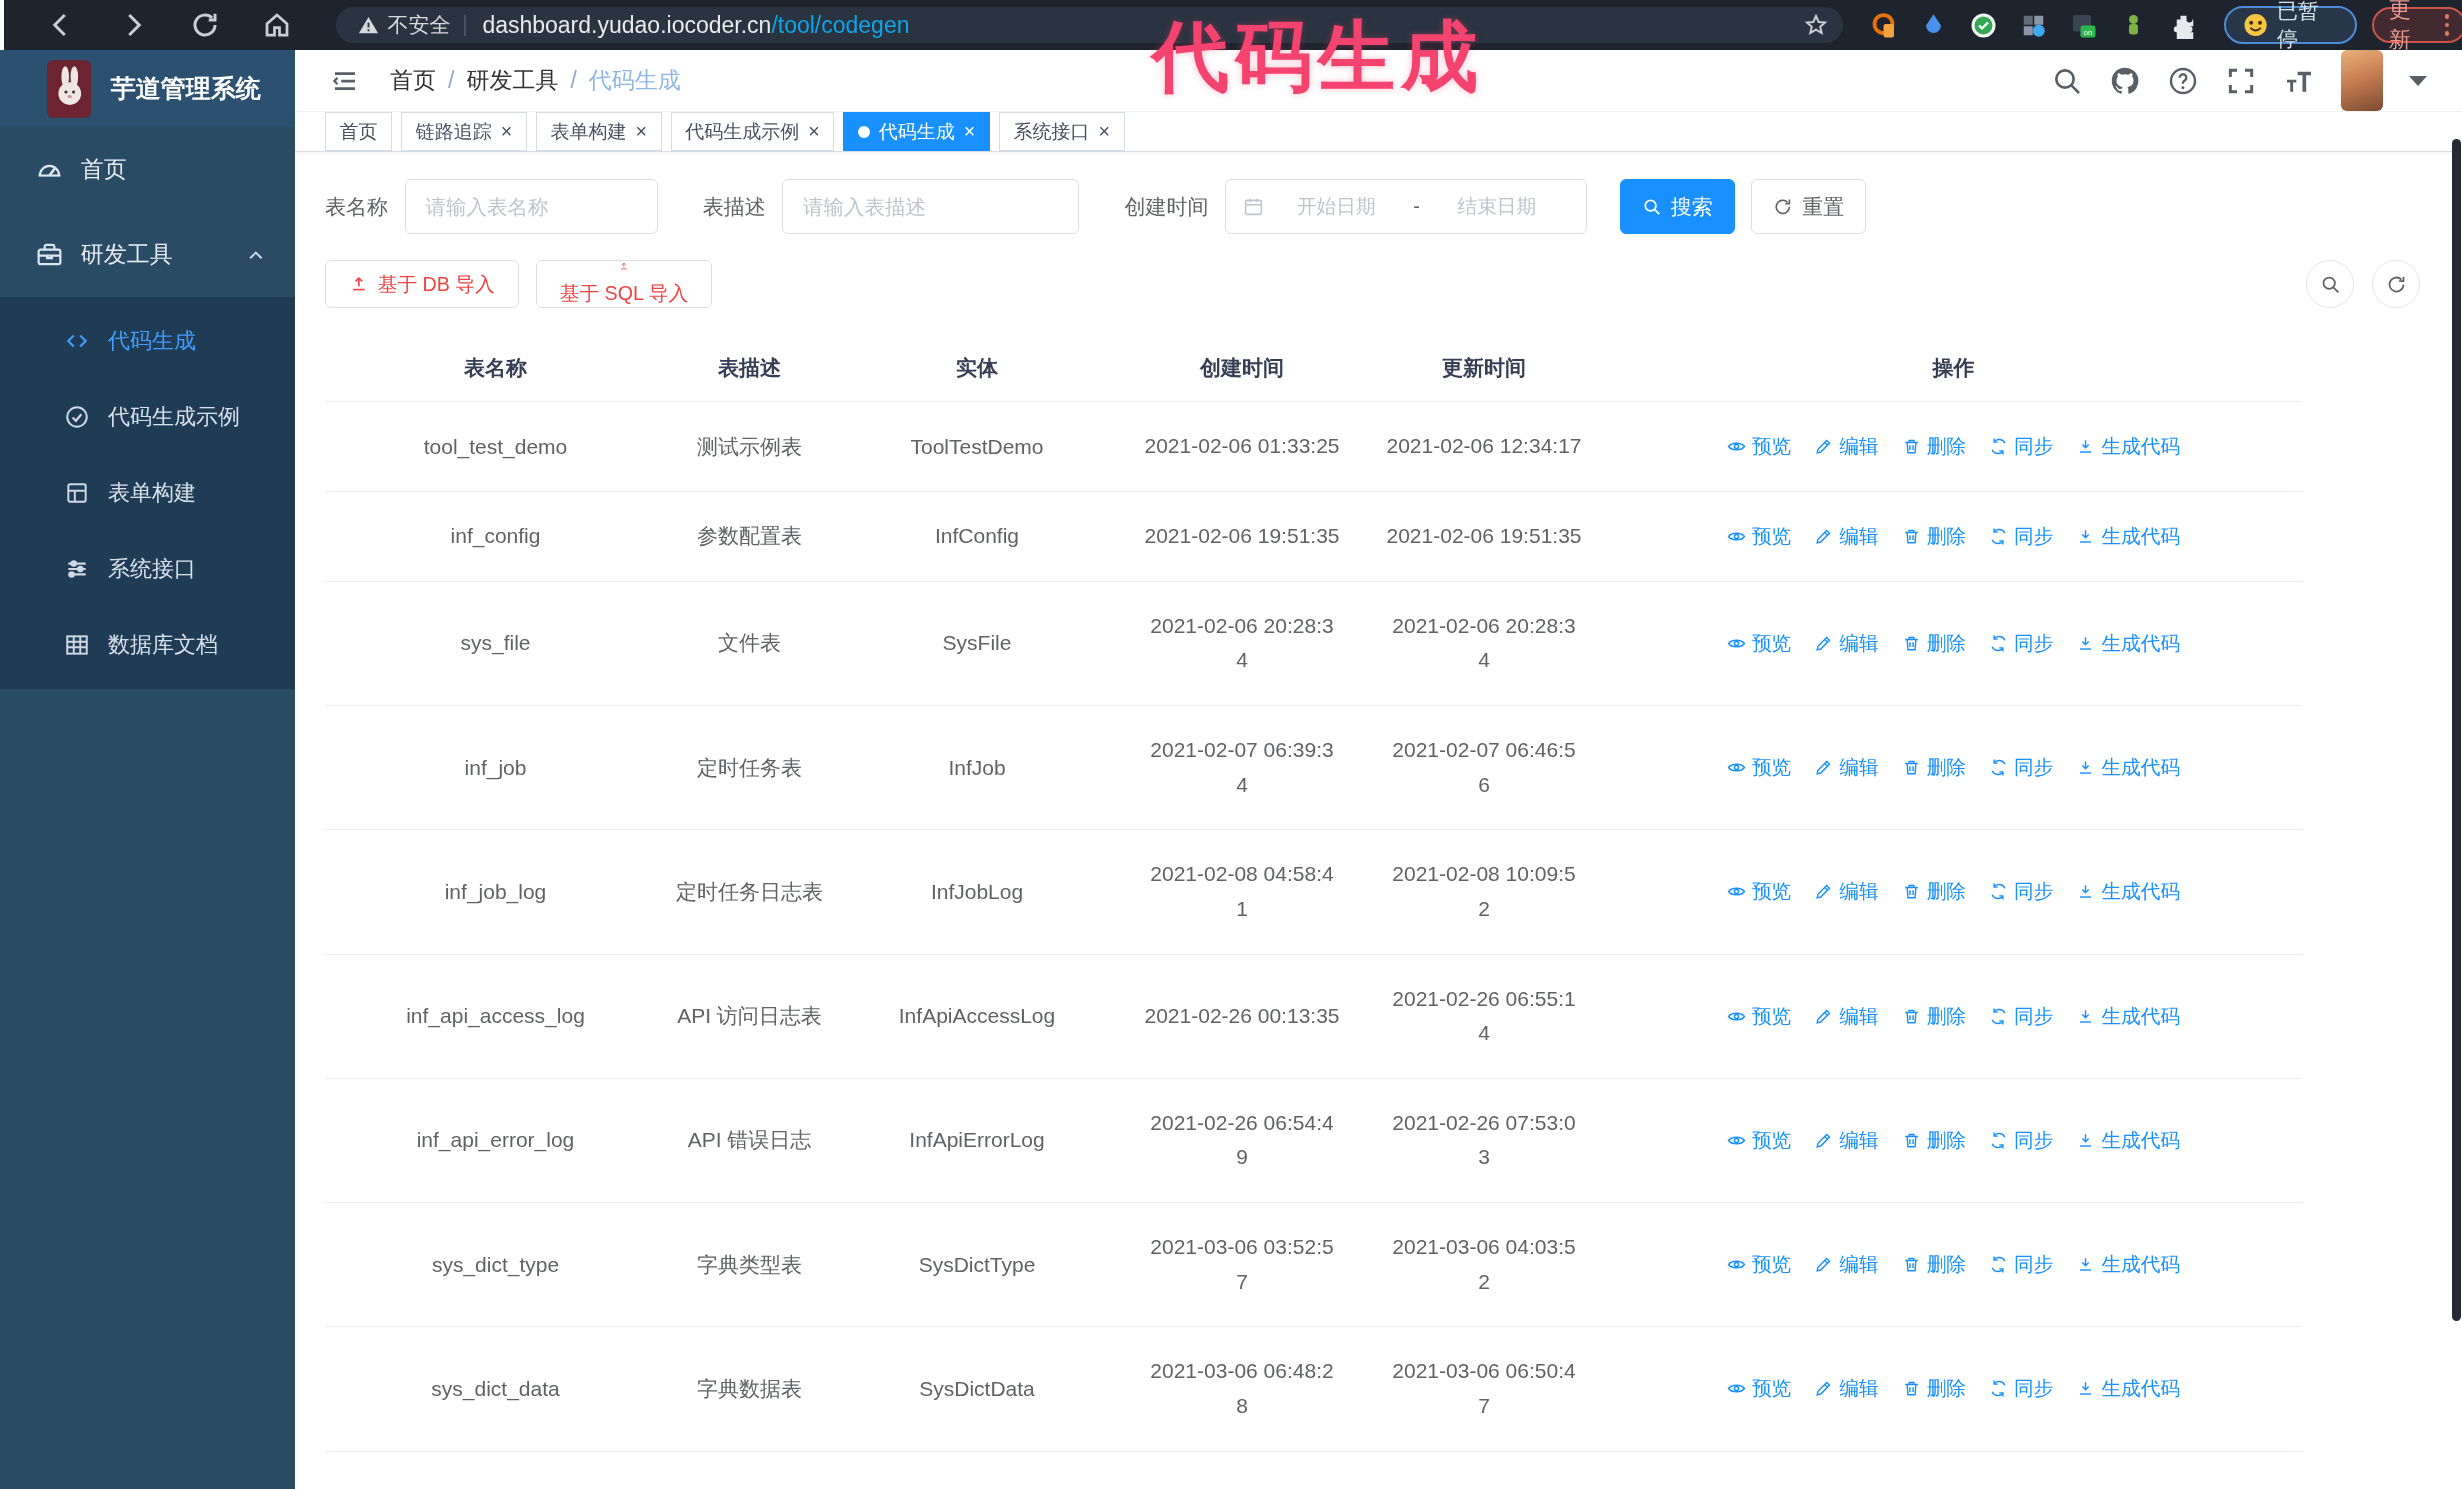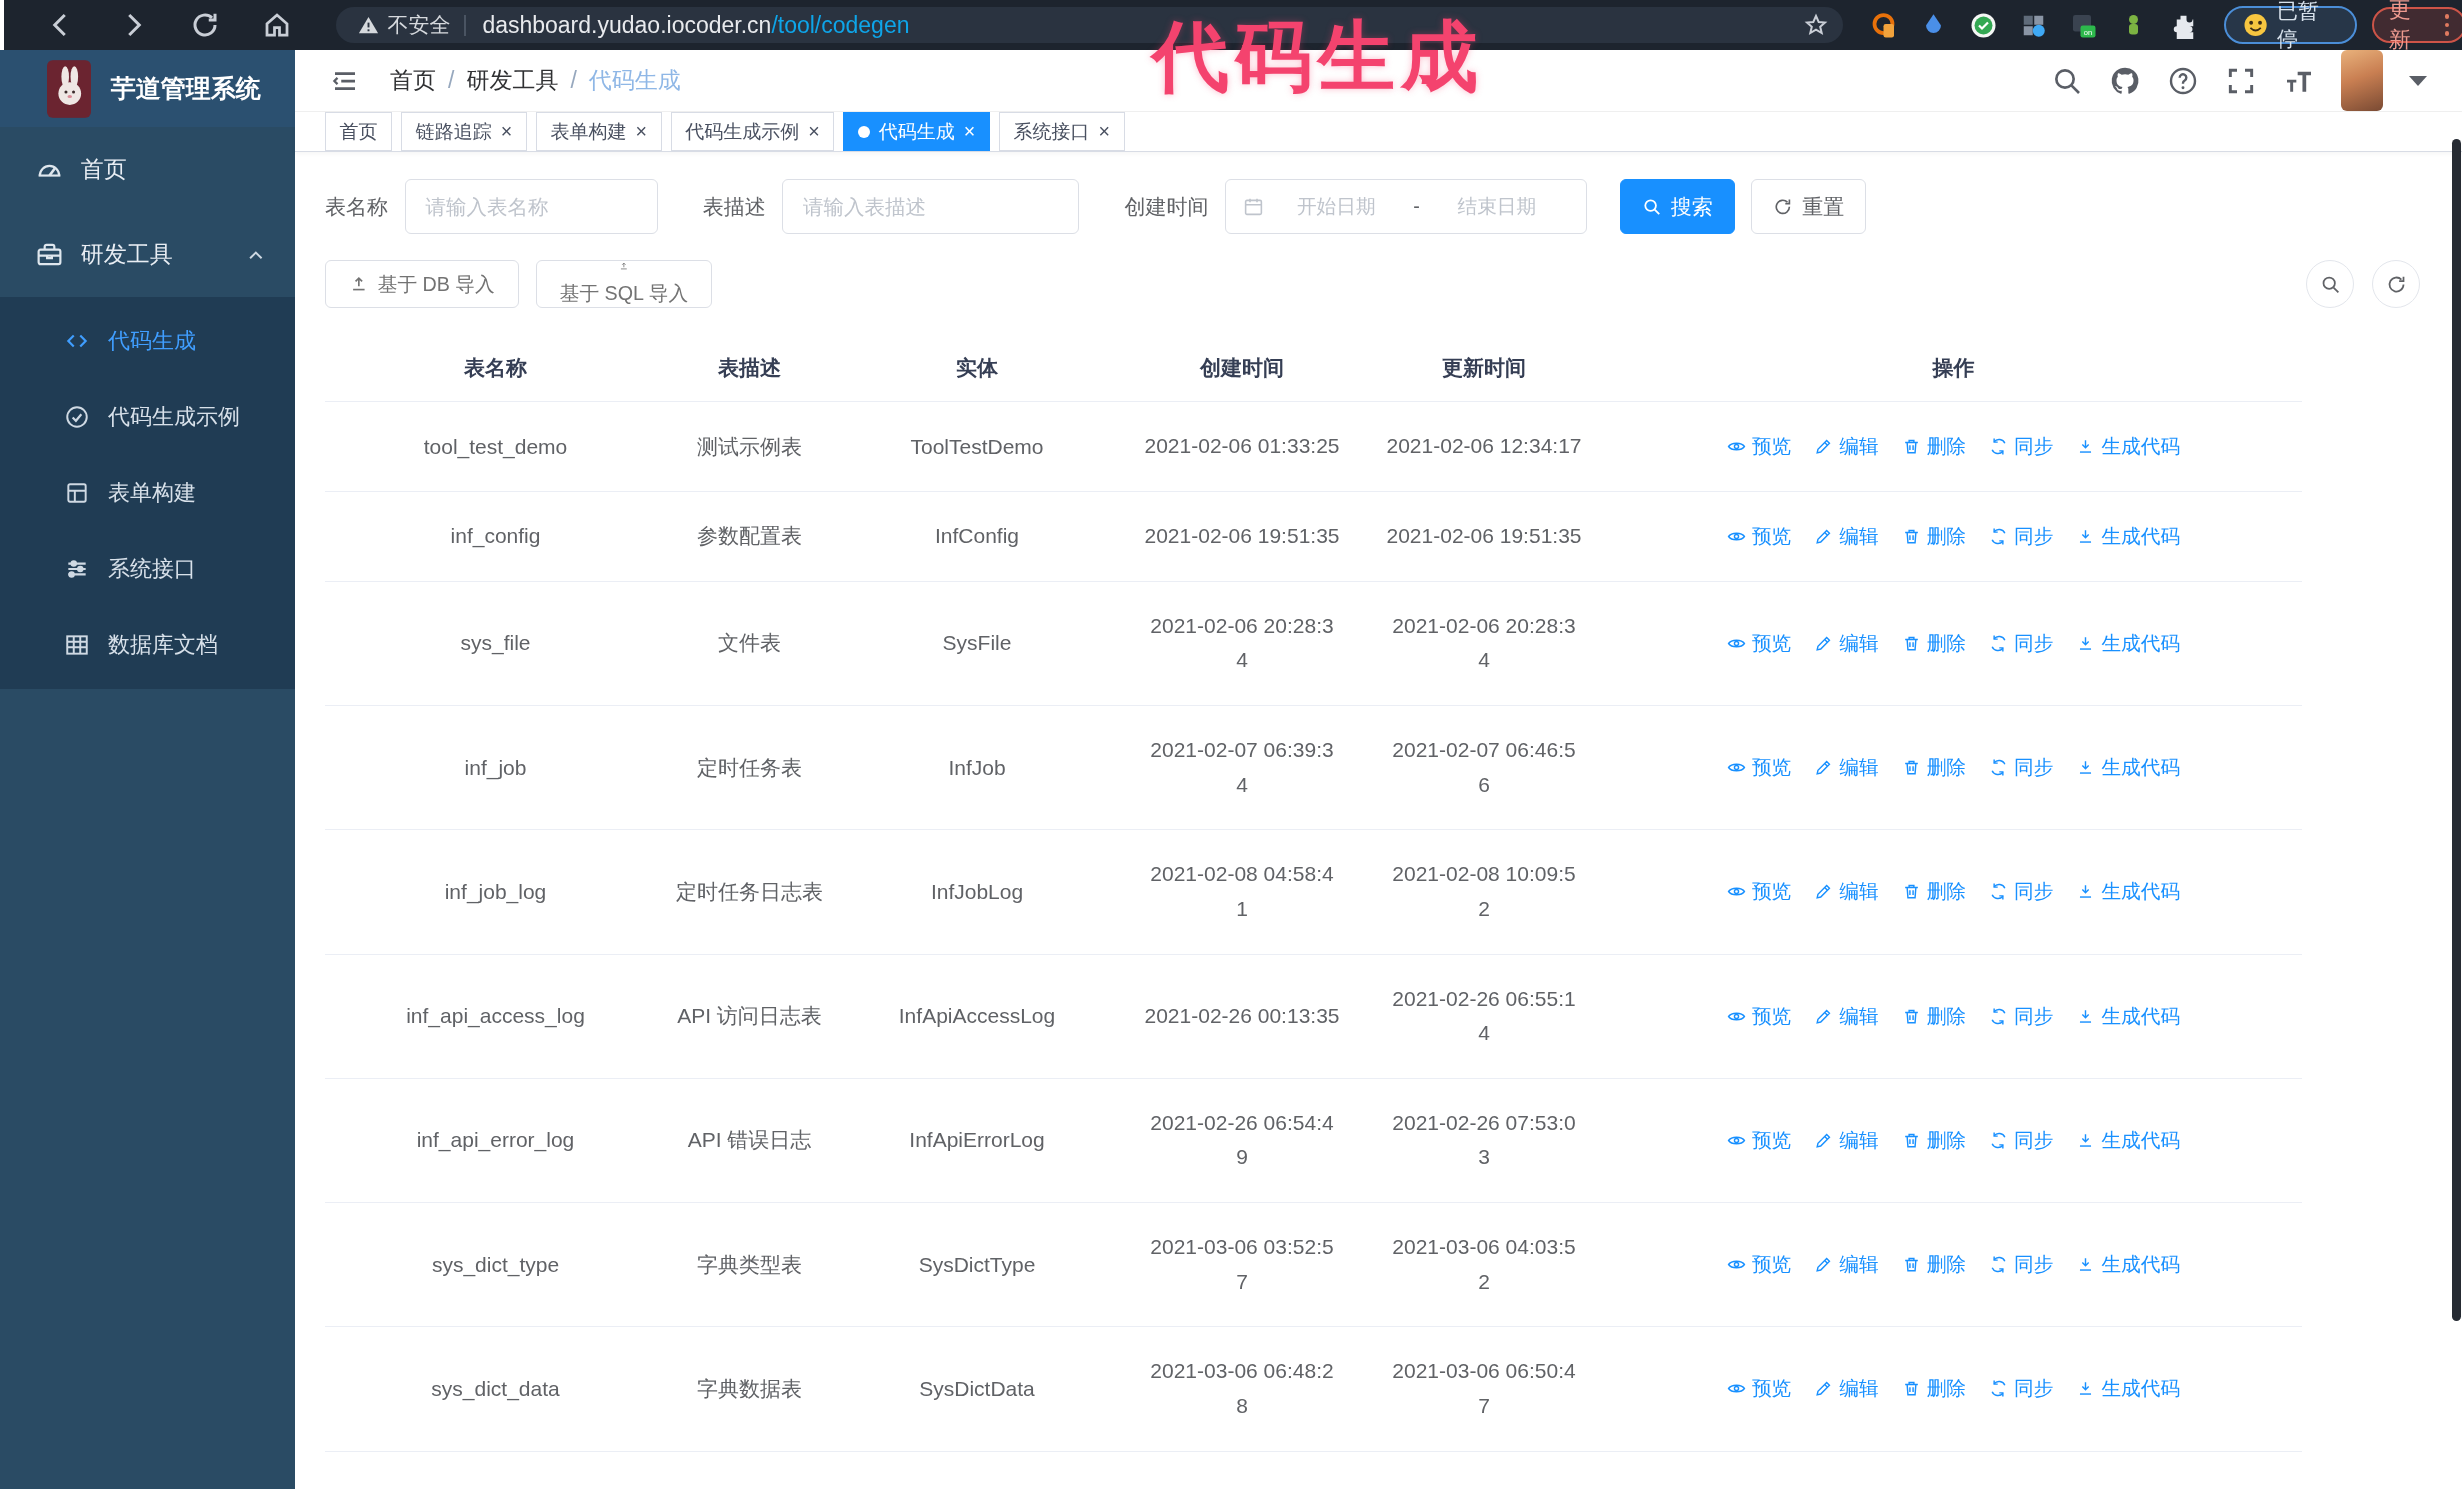--- a/index.html
+++ b/index.html
@@ -92,21 +92,21 @@
   .date-ph { flex:1; text-align:center; font-size:19.7px; color:#bfc4cc; white-space:nowrap; }
   .range-sep { color:#606266; font-size:19.7px; padding:0 4.5px; }
   .btn { height:55px; border-radius:6px; display:inline-flex; align-items:center; gap:9px;
     font-size:21px; padding:4px 21px; cursor:pointer; border:1.5px solid #dcdfe6; background:#fff; color:#606266; }
   .btn svg { width:19.7px; height:19.7px; }
   .btn.primary { background:#1890ff; border-color:#1890ff; color:#fff; }
   .btn-search { margin-left:33px; }
   .btn-reset { margin-left:16.7px; }
 
   .action-row { display:flex; align-items:center; margin-top:26px; }
-  .btn.small { height:48px; font-size:19.7px; padding:0 23px; color:#737373; }
+  .btn.small { height:48px; font-size:19.7px; padding:0 23px; color:#ef4444; }
   .btn.small + .btn.small { margin-left:17px;flex-direction:column; }
   .circle-btns { margin-left:auto; display:flex; gap:18px; margin-right:12px; }
   .cbtn { width:48px; height:48px; border-radius:50%; border:1.5px solid #e3e6ec; background:#fff;
     display:flex; align-items:center; justify-content:center; color:#606266; cursor:pointer; }
   .cbtn svg { width:21px; height:21px; }
 
   
   table.grid { margin-top:29px; width:1977px; border-collapse:collapse; table-layout:fixed; }
   table.grid th { font-size:21px; color:#353e54; font-weight:700; padding:16.7px 6px 19.7px;
     text-align:center; }

